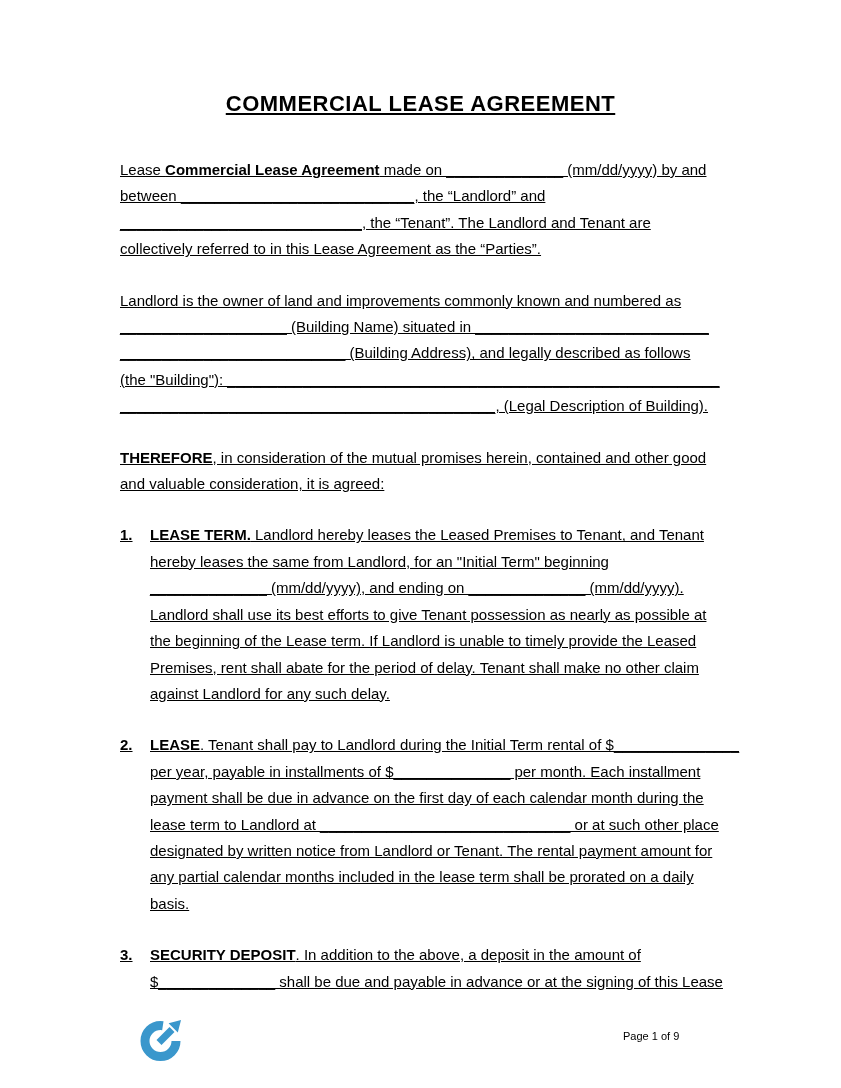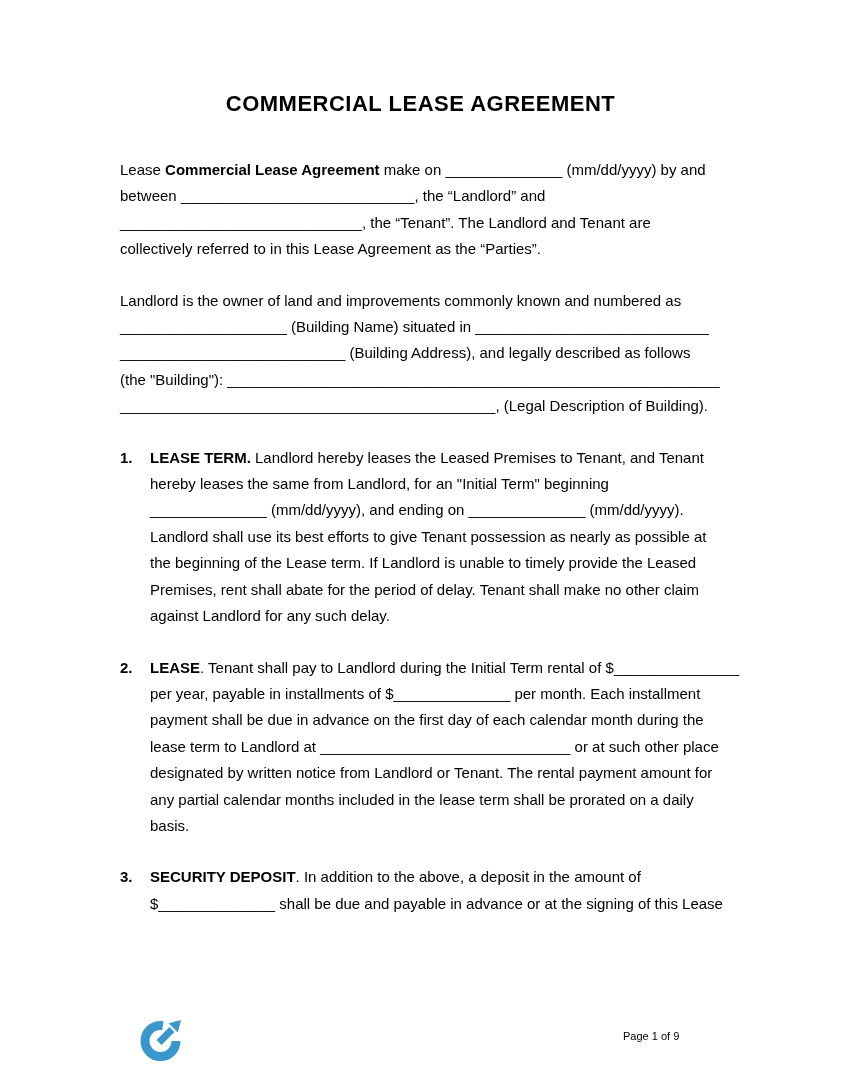--- a/index.html
+++ b/index.html
@@ -12,20 +12,21 @@
     height: 1088px;
     position: relative;
     overflow: hidden;
     font-family: "Liberation Sans", sans-serif;
     color: #000000;
   }
   .page {
     padding: 90px 40px 0 120px;
     box-sizing: border-box;
     width: 841px;
+    text-decoration: underline;
   }
   .title {
     width: 601px;
     margin: 0 0 39px 0;
     font-size: 22px;
     line-height: 28px;
     font-weight: bold;
     letter-spacing: 0.5px;
     text-align: center;
   }
@@ -69,31 +70,33 @@
     line-height: 18px;
   }
 </style>
 </head>
 <body>
 
 <div class="page">
 
   <h1 class="title">COMMERCIAL LEASE AGREEMENT</h1>
 
-  <p class="para"><span>Lease </span><b>Commercial Lease Agreement</b><span> make on ______________ (mm/dd/yyyy) by and
+  <p class="para"><span>Lease </span><b>Commercial Lease Agreement</b><span> made on ______________ (mm/dd/yyyy) by and
 between ____________________________, the “Landlord” and
 _____________________________, the “Tenant”. The Landlord and Tenant are
 collectively referred to in this Lease Agreement as the “Parties”.</span></p>
 
   <p class="para"><span>Landlord is the owner of land and improvements commonly known and numbered as
 ____________________ (Building Name) situated in ____________________________
 ___________________________ (Building Address), and legally described as follows
 (the "Building"): ___________________________________________________________
 _____________________________________________, (Legal Description of Building).</span></p>
 
+  <p class="para"><b>THEREFORE</b><span>, in consideration of the mutual promises herein, contained and other good
+and valuable consideration, it is agreed:</span></p>
 
   <div class="list-item">
     <span class="num">1.</span>
     <div class="li-body"><b>LEASE TERM.</b><span> Landlord hereby leases the Leased Premises to Tenant, and Tenant
 hereby leases the same from Landlord, for an "Initial Term" beginning
 ______________ (mm/dd/yyyy), and ending on ______________ (mm/dd/yyyy).
 Landlord shall use its best efforts to give Tenant possession as nearly as possible at
 the beginning of the Lease term. If Landlord is unable to timely provide the Leased
 Premises, rent shall abate for the period of delay. Tenant shall make no other claim
 against Landlord for any such delay.</span></div>

